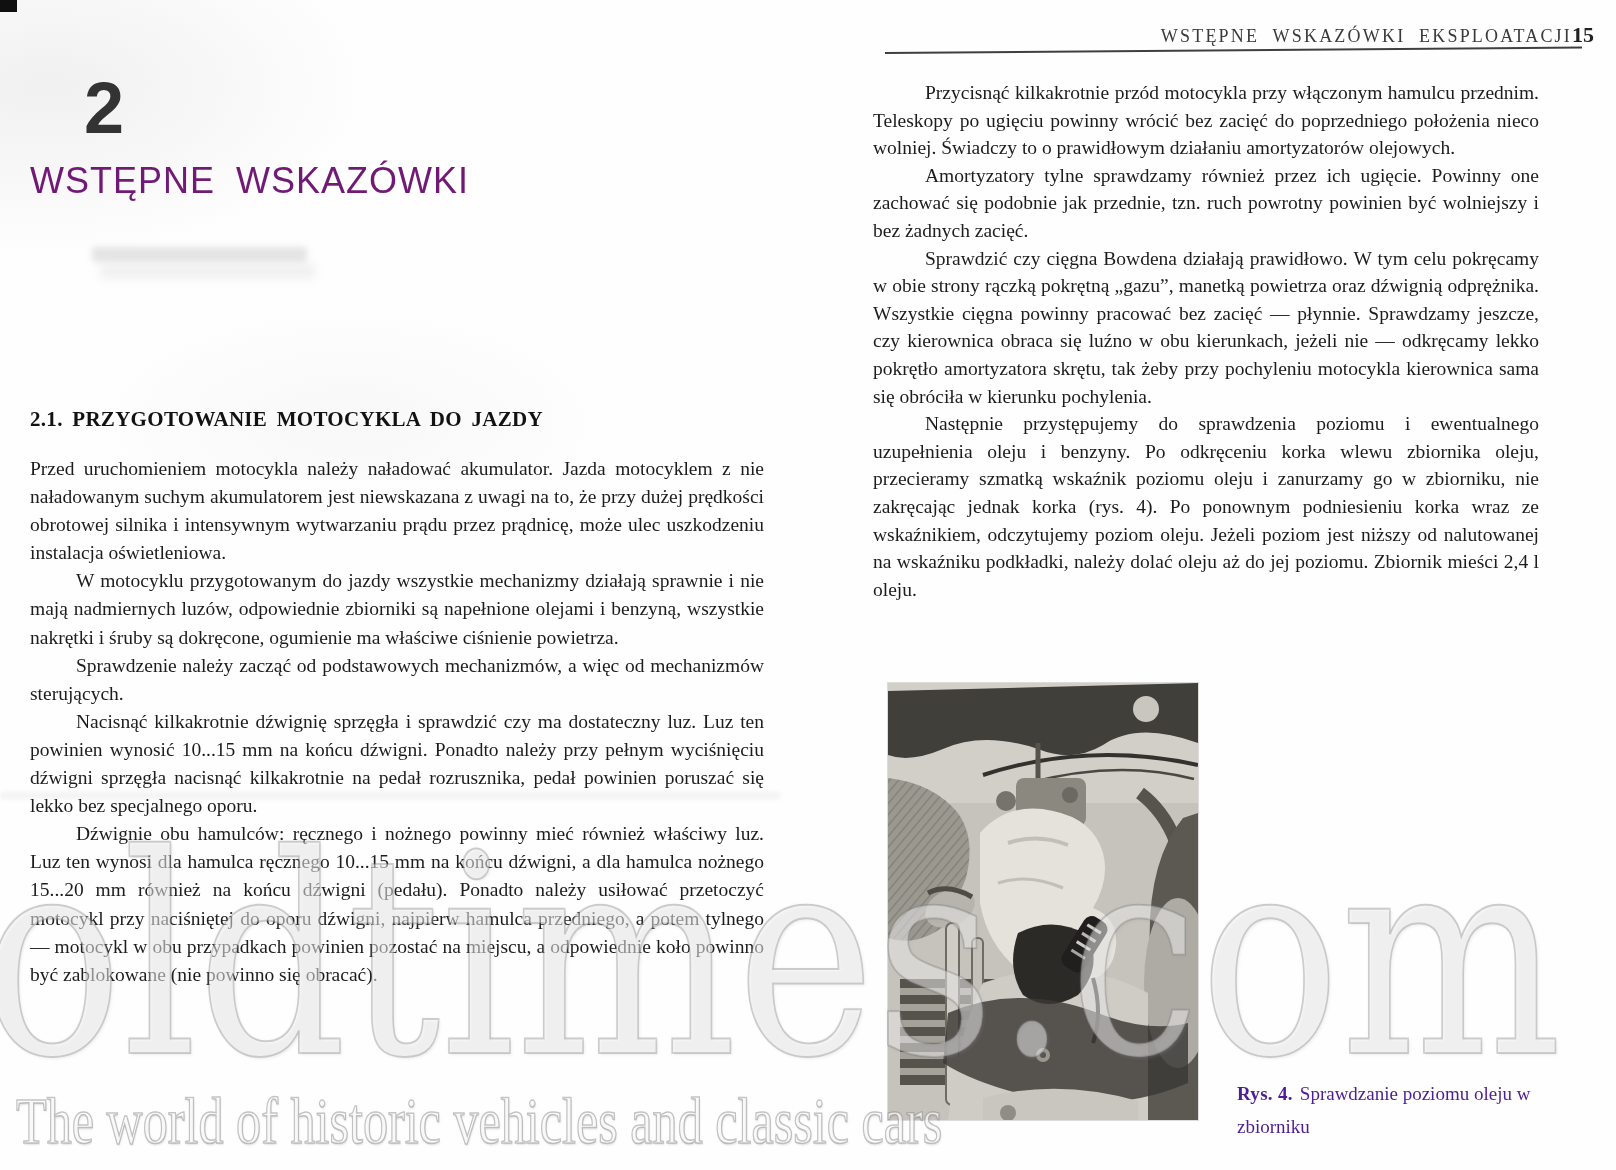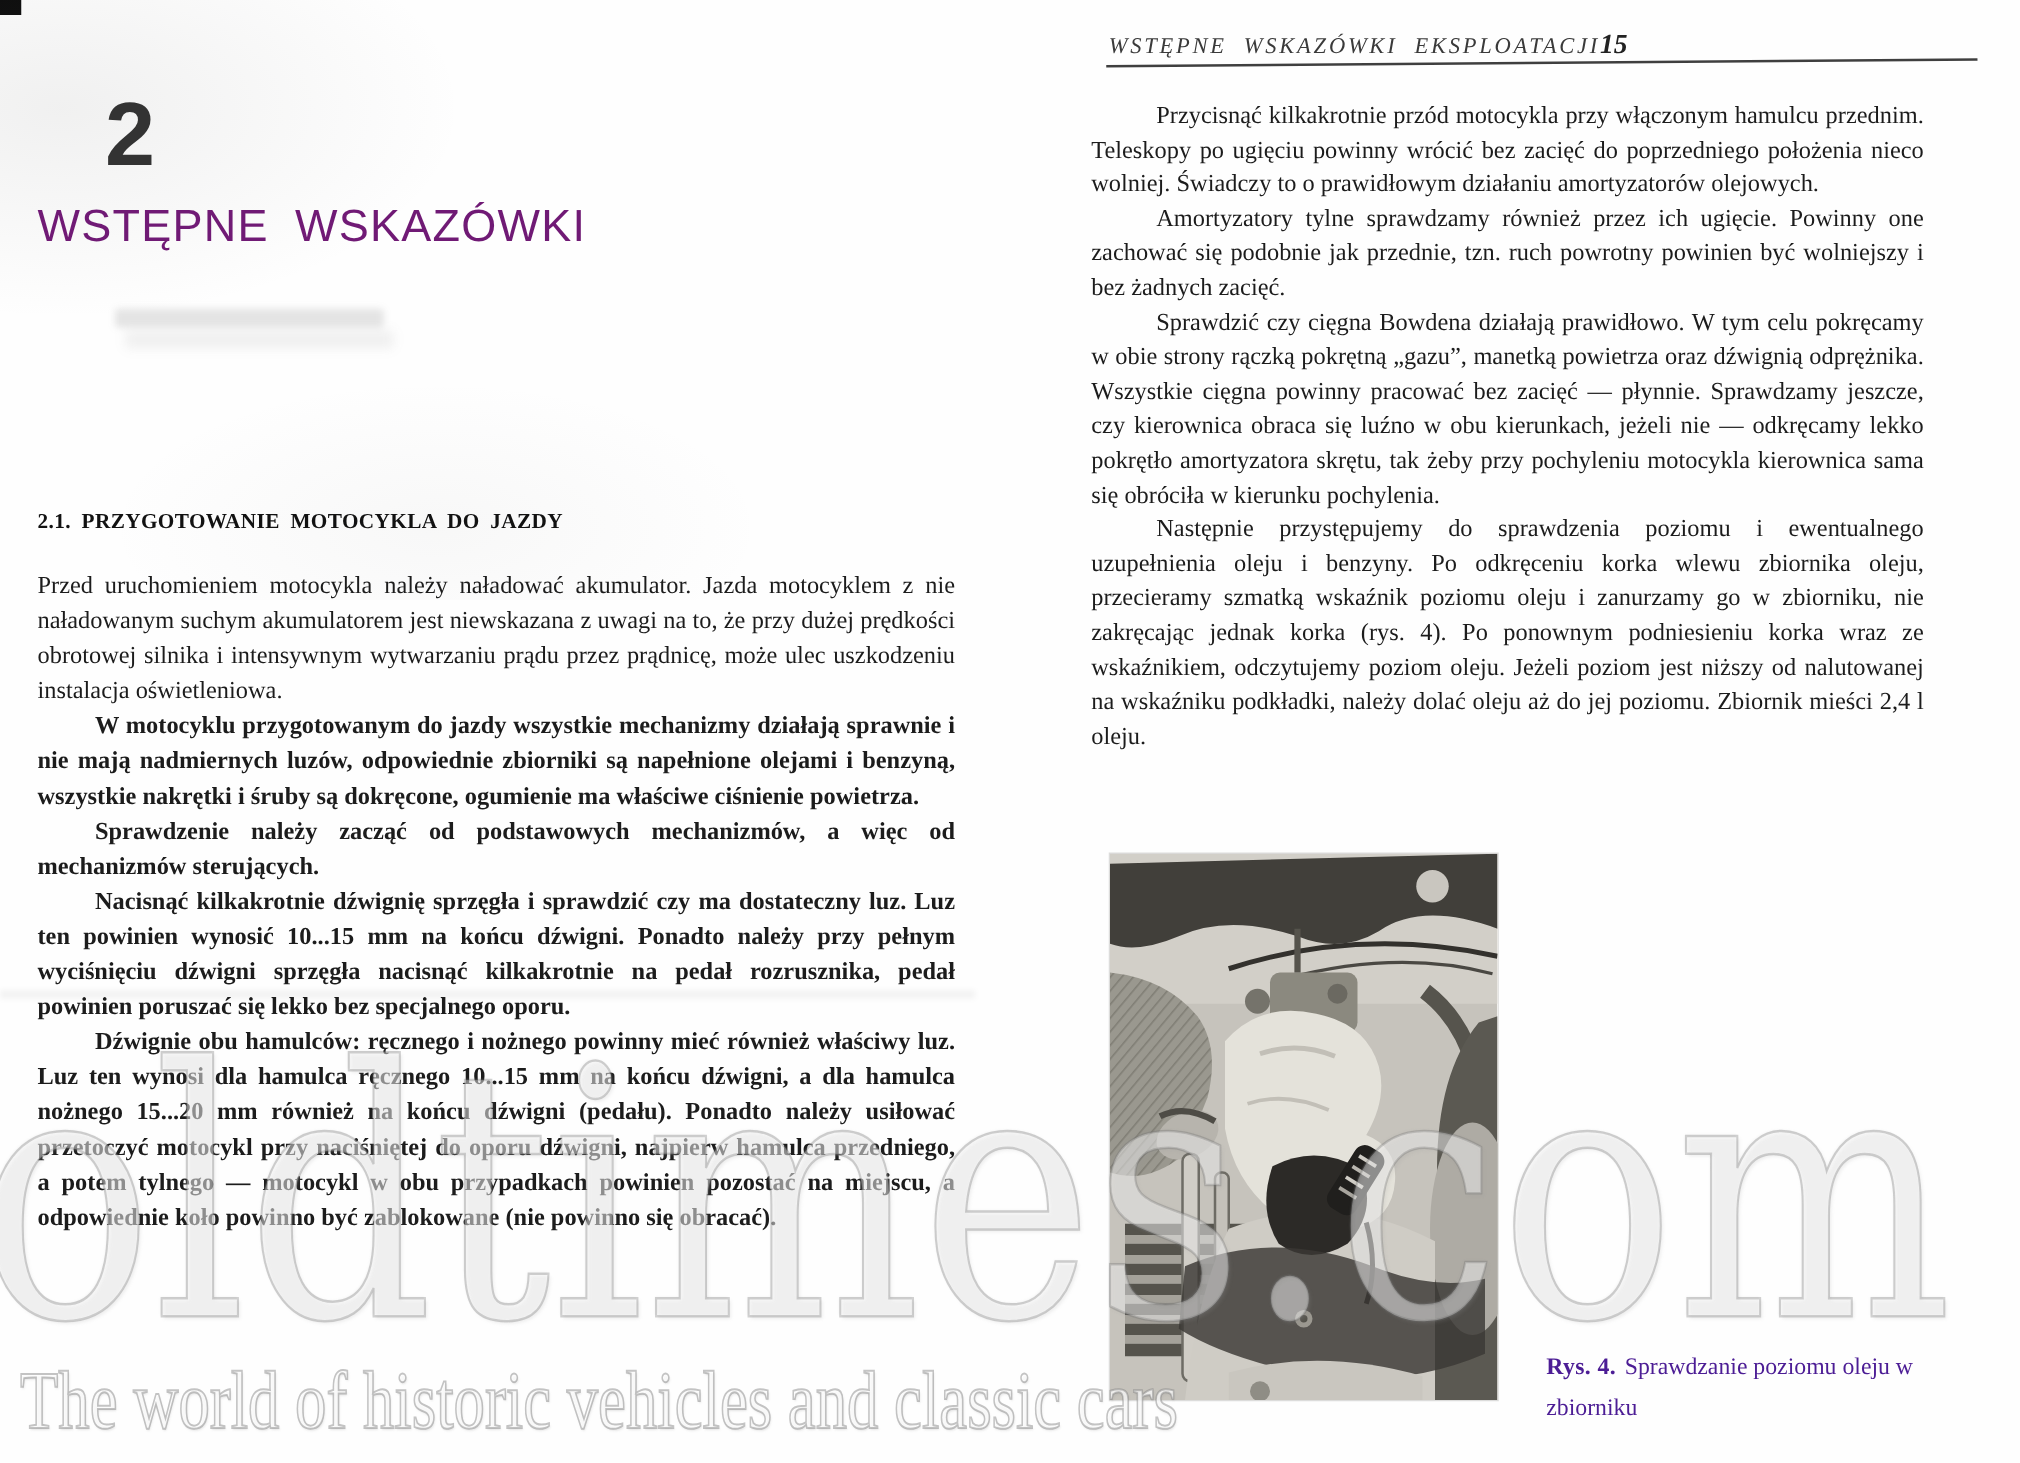--- a/index.html
+++ b/index.html
@@ -32,32 +32,32 @@
     font-size:72px; line-height:1; color:#333333;
   }
   .chapter-title {
     position:absolute; left:0; top:158px; margin:0;
     font-family:"Liberation Sans", sans-serif; font-weight:400;
     font-size:36px; line-height:45px; letter-spacing:1px; word-spacing:10px;
     color:#701a75;
   }
   .section-heading {
     position:absolute; left:0; top:407px; margin:0;
-    font-size:17px; font-weight:700; letter-spacing:0.3px; word-spacing:4px; color:#121212;
+    font-size:21px; font-weight:700; letter-spacing:0.3px; word-spacing:4px; color:#121212;
   }
   .body p { margin:0; text-align:justify; }
   .left-body { position:absolute; left:0; top:455px; width:734px;
     font-size:19.5px; line-height:28.1px; }
-  .left-body .ind { text-indent:46px;font-weight:bold; }
+  .left-body .ind { text-indent:46px; }
 
   
   .right-page { position:absolute; left:873px; top:0; width:733px; height:1170px; }
   .running-header {
     position:absolute; left:14px; top:22px; width:707px;
-    display:flex; justify-content:flex-start; align-items:baseline;font-style:italic;
+    display:flex; justify-content:flex-end; align-items:baseline;
   }
   .rh-title { font-size:18px; letter-spacing:2.2px; word-spacing:7px; color:#3a3a3a; }
   .rh-page  { font-size:22px; font-weight:700; color:#222; }
   .header-rule {
     position:absolute; left:12px; top:52px; width:697px; height:2.2px;
     background:#3f3f3f; transform:rotate(-0.45deg); transform-origin:left center;
   }
   .right-body { position:absolute; left:0; top:79px; width:666px;
     font-size:19.5px; line-height:27.6px; }
   .right-body .ind { text-indent:52px; }

